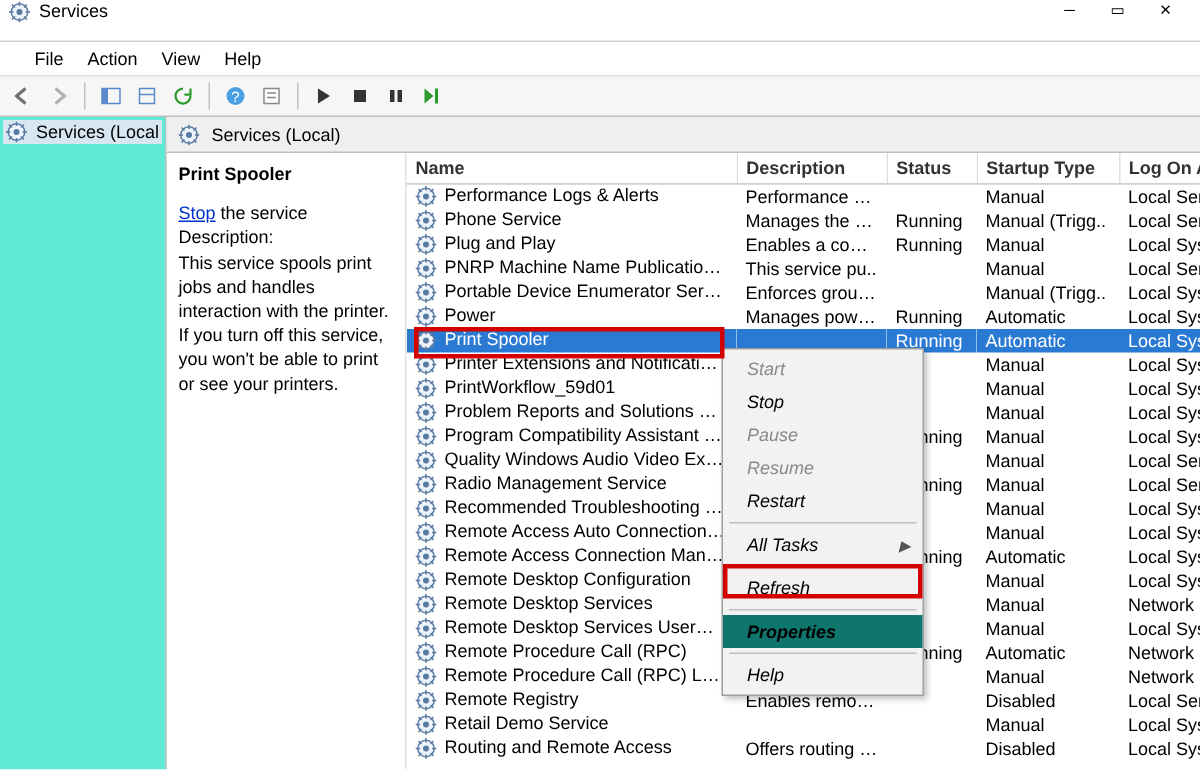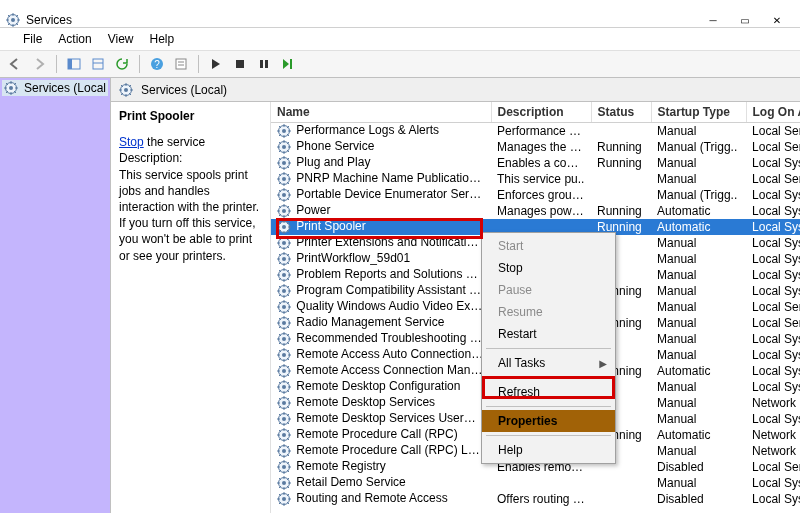--- a/index.html
+++ b/index.html
@@ -12,21 +12,21 @@
     width: 800px;
     height: 513px;
     overflow: hidden;
     position: relative;
   }
   
   .titlebar {
     height: 28px;
     border-bottom: 1px solid #d0d0d0;
     display: flex;
-    align-items: flex-end;
+    align-items: flex-start;
     padding: 0 6px;
   }
   .titlebar .icon { margin-right: 4px; }
   .titlebar .title { flex: 1; }
   .winbtns { display: flex; gap: 18px; margin-right: 10px; }
   .winbtn { width: 14px; height: 14px; display:flex; align-items:center; justify-content:center; font-size:10px;}
   
   .menubar { height: 22px; display: flex; align-items: center; padding: 0 4px; margin-left: 11px; }
   .menubar span { padding: 2px 8px; }
   
@@ -50,21 +50,21 @@
   }
   
   .body {
     display: flex;
     height: calc(513px - 28px - 22px - 28px);
   }
   .treepane {
     width: 113px;
     border-right: 1px solid #c0c0c0;
     padding: 2px;
-    background: #c4b5fd;
+    background: #5eead4;
   }
   .treeitem {
     display:flex; align-items:center; gap:4px;
     padding: 1px 2px;
     background: #d8e6f2;
     white-space: nowrap;
     overflow: hidden;
   }
   .mainpane { flex:1; display:flex; flex-direction:column; }
   .mainheader {
@@ -130,23 +130,24 @@
     width: 135px;
     background: #f2f2f2;
     border: 1px solid #a0a0a0;
     box-shadow: 2px 2px 4px rgba(0,0,0,0.25);
     z-index: 40;
     padding: 2px 0;
   }
   .ctx .mi {
     padding: 4px 16px;
     position: relative;
+    font-style: italic;
   }
   .ctx .mi.disabled { color:#8a8a8a; }
-  .ctx .mi.sel { background:#a16207; color:#000; }
+  .ctx .mi.sel { background:#0f766e; color:#000; }
   .ctx .sep { height:1px; background:#c0c0c0; margin:3px 4px; }
   .ctx .arrow { position:absolute; right:8px; top:6px; font-size:10px; color:#555; }
 </style>
 </head>
 <body>
 
 <svg width="0" height="0" style="position:absolute">
   <defs>
     <g id="gear">
       <circle cx="7" cy="7" r="5.5" fill="#eef4fb" stroke="#5a7aa0" stroke-width="1"></circle>

